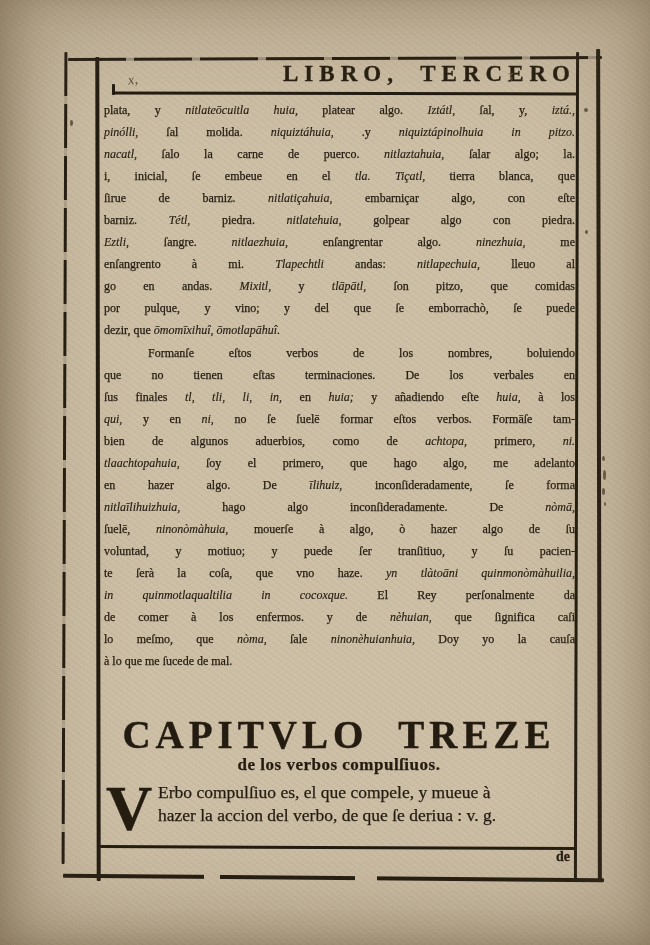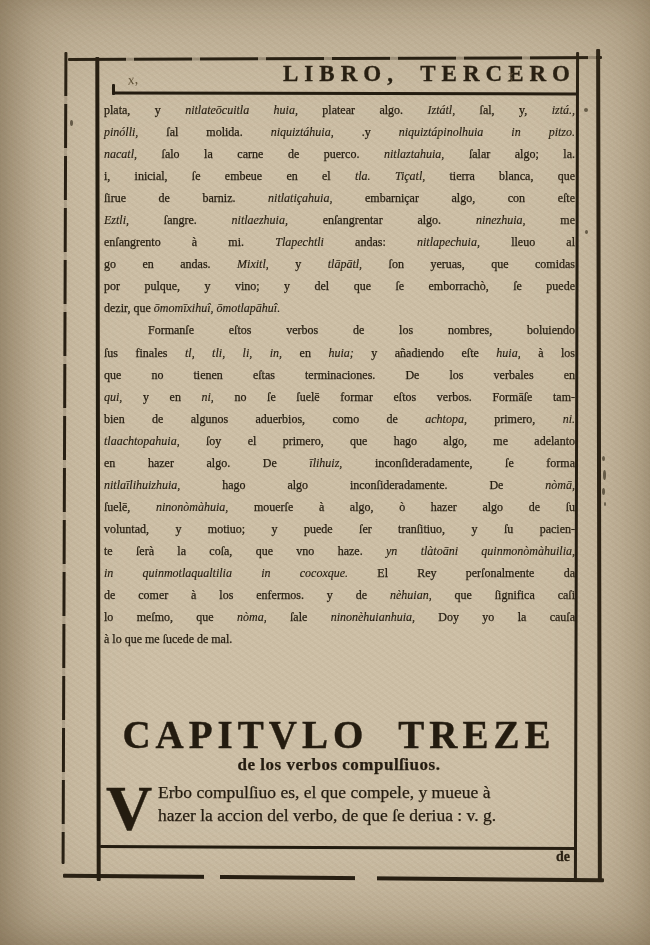--- a/index.html
+++ b/index.html
@@ -76,28 +76,29 @@
   <span class="hmark hmark-left">x,</span>
   <div class="header">LIBRO, TERCERO</div>
   <span class="hmark hmark-right">ʒ</span>
 
   <div class="body-text">
       <div class="line"><span>plata, y </span><span class="it">nitlateōcuitla huia,</span><span> platear algo. </span><span class="it">Iztátl,</span><span> ſal, y, </span><span class="it">iztá.,</span></div>
       <div class="line"><span class="it">pinólli,</span><span> ſal molida. </span><span class="it">niquiztáhuia,</span><span> .y </span><span class="it">niquiztápinolhuia in pitzo.</span></div>
       <div class="line"><span class="it">nacatl,</span><span> ſalo la carne de puerco. </span><span class="it">nitlaztahuia,</span><span> ſalar algo; la.</span></div>
       <div class="line"><span>i, inicial, ſe embeue en el </span><span class="it">tla.</span><span> </span><span class="it">Tiçatl,</span><span> tierra blanca, que</span></div>
       <div class="line"><span>ſirue de barniz. </span><span class="it">nitlatiçahuia,</span><span> embarniçar algo, con eſte</span></div>
+      <div class="line"><span>barniz. </span><span class="it">Tétl,</span><span> piedra. </span><span class="it">nitlatehuia,</span><span> golpear algo con piedra.</span></div>
       <div class="line"><span class="it">Eztli,</span><span> ſangre. </span><span class="it">nitlaezhuia,</span><span> enſangrentar algo. </span><span class="it">ninezhuia,</span><span> me</span></div>
       <div class="line"><span>enſangrento à mi. </span><span class="it">Tlapechtli</span><span> andas: </span><span class="it">nitlapechuia,</span><span> lleuo al</span></div>
-      <div class="line"><span>go en andas. </span><span class="it">Mixitl,</span><span> y </span><span class="it">tlāpātl,</span><span> ſon yeruas, que comidas</span></div>
+      <div class="line"><span>go en andas. </span><span class="it">Mixitl,</span><span> y </span><span class="it">tlāpātl,</span><span> ſon pitzo, que comidas</span></div>
       <div class="line"><span>por pulque, y vino; y del que ſe emborrachò, ſe puede</span></div>
       <div class="line nj"><span>dezir, que </span><span class="it">ōmomīxihuî, ōmotlapāhuî.</span></div>
       <div class="line ind"><span>Formanſe eſtos verbos de los nombres, boluiendo</span></div>
+      <div class="line"><span>que no tienen eſtas terminaciones. De los verbales en</span></div>
       <div class="line"><span>ſus finales </span><span class="it">tl, tli, li, in,</span><span> en </span><span class="it">huia;</span><span> y añadiendo eſte </span><span class="it">huia,</span><span> à los</span></div>
-      <div class="line"><span>que no tienen eſtas terminaciones. De los verbales en</span></div>
       <div class="line"><span class="it">qui,</span><span> y en </span><span class="it">ni,</span><span> no ſe ſuelē formar eſtos verbos. Formāſe tam-</span></div>
       <div class="line"><span>bien de algunos aduerbios, como de </span><span class="it">achtopa,</span><span> primero, </span><span class="it">ni.</span></div>
       <div class="line"><span class="it">tlaachtopahuia,</span><span> ſoy el primero, que hago algo, me adelanto</span></div>
       <div class="line"><span>en hazer algo. De </span><span class="it">īlihuiz,</span><span> inconſideradamente, ſe forma</span></div>
       <div class="line"><span class="it">nitlaīlihuizhuia,</span><span> hago algo inconſideradamente. De </span><span class="it">nòmā,</span></div>
       <div class="line"><span>ſuelē, </span><span class="it">ninonòmàhuia,</span><span> mouerſe à algo, ò hazer algo de ſu</span></div>
       <div class="line"><span>voluntad, y motiuo; y puede ſer tranſitiuo, y ſu pacien-</span></div>
       <div class="line"><span>te ſerà la coſa, que vno haze. </span><span class="it">yn tlàtoāni quinmonòmàhuilia,</span></div>
       <div class="line"><span class="it">in quinmotlaqualtilia in cocoxque.</span><span> El Rey perſonalmente da</span></div>
       <div class="line"><span>de comer à los enfermos. y de </span><span class="it">nèhuian,</span><span> que ſignifica caſi</span></div>

